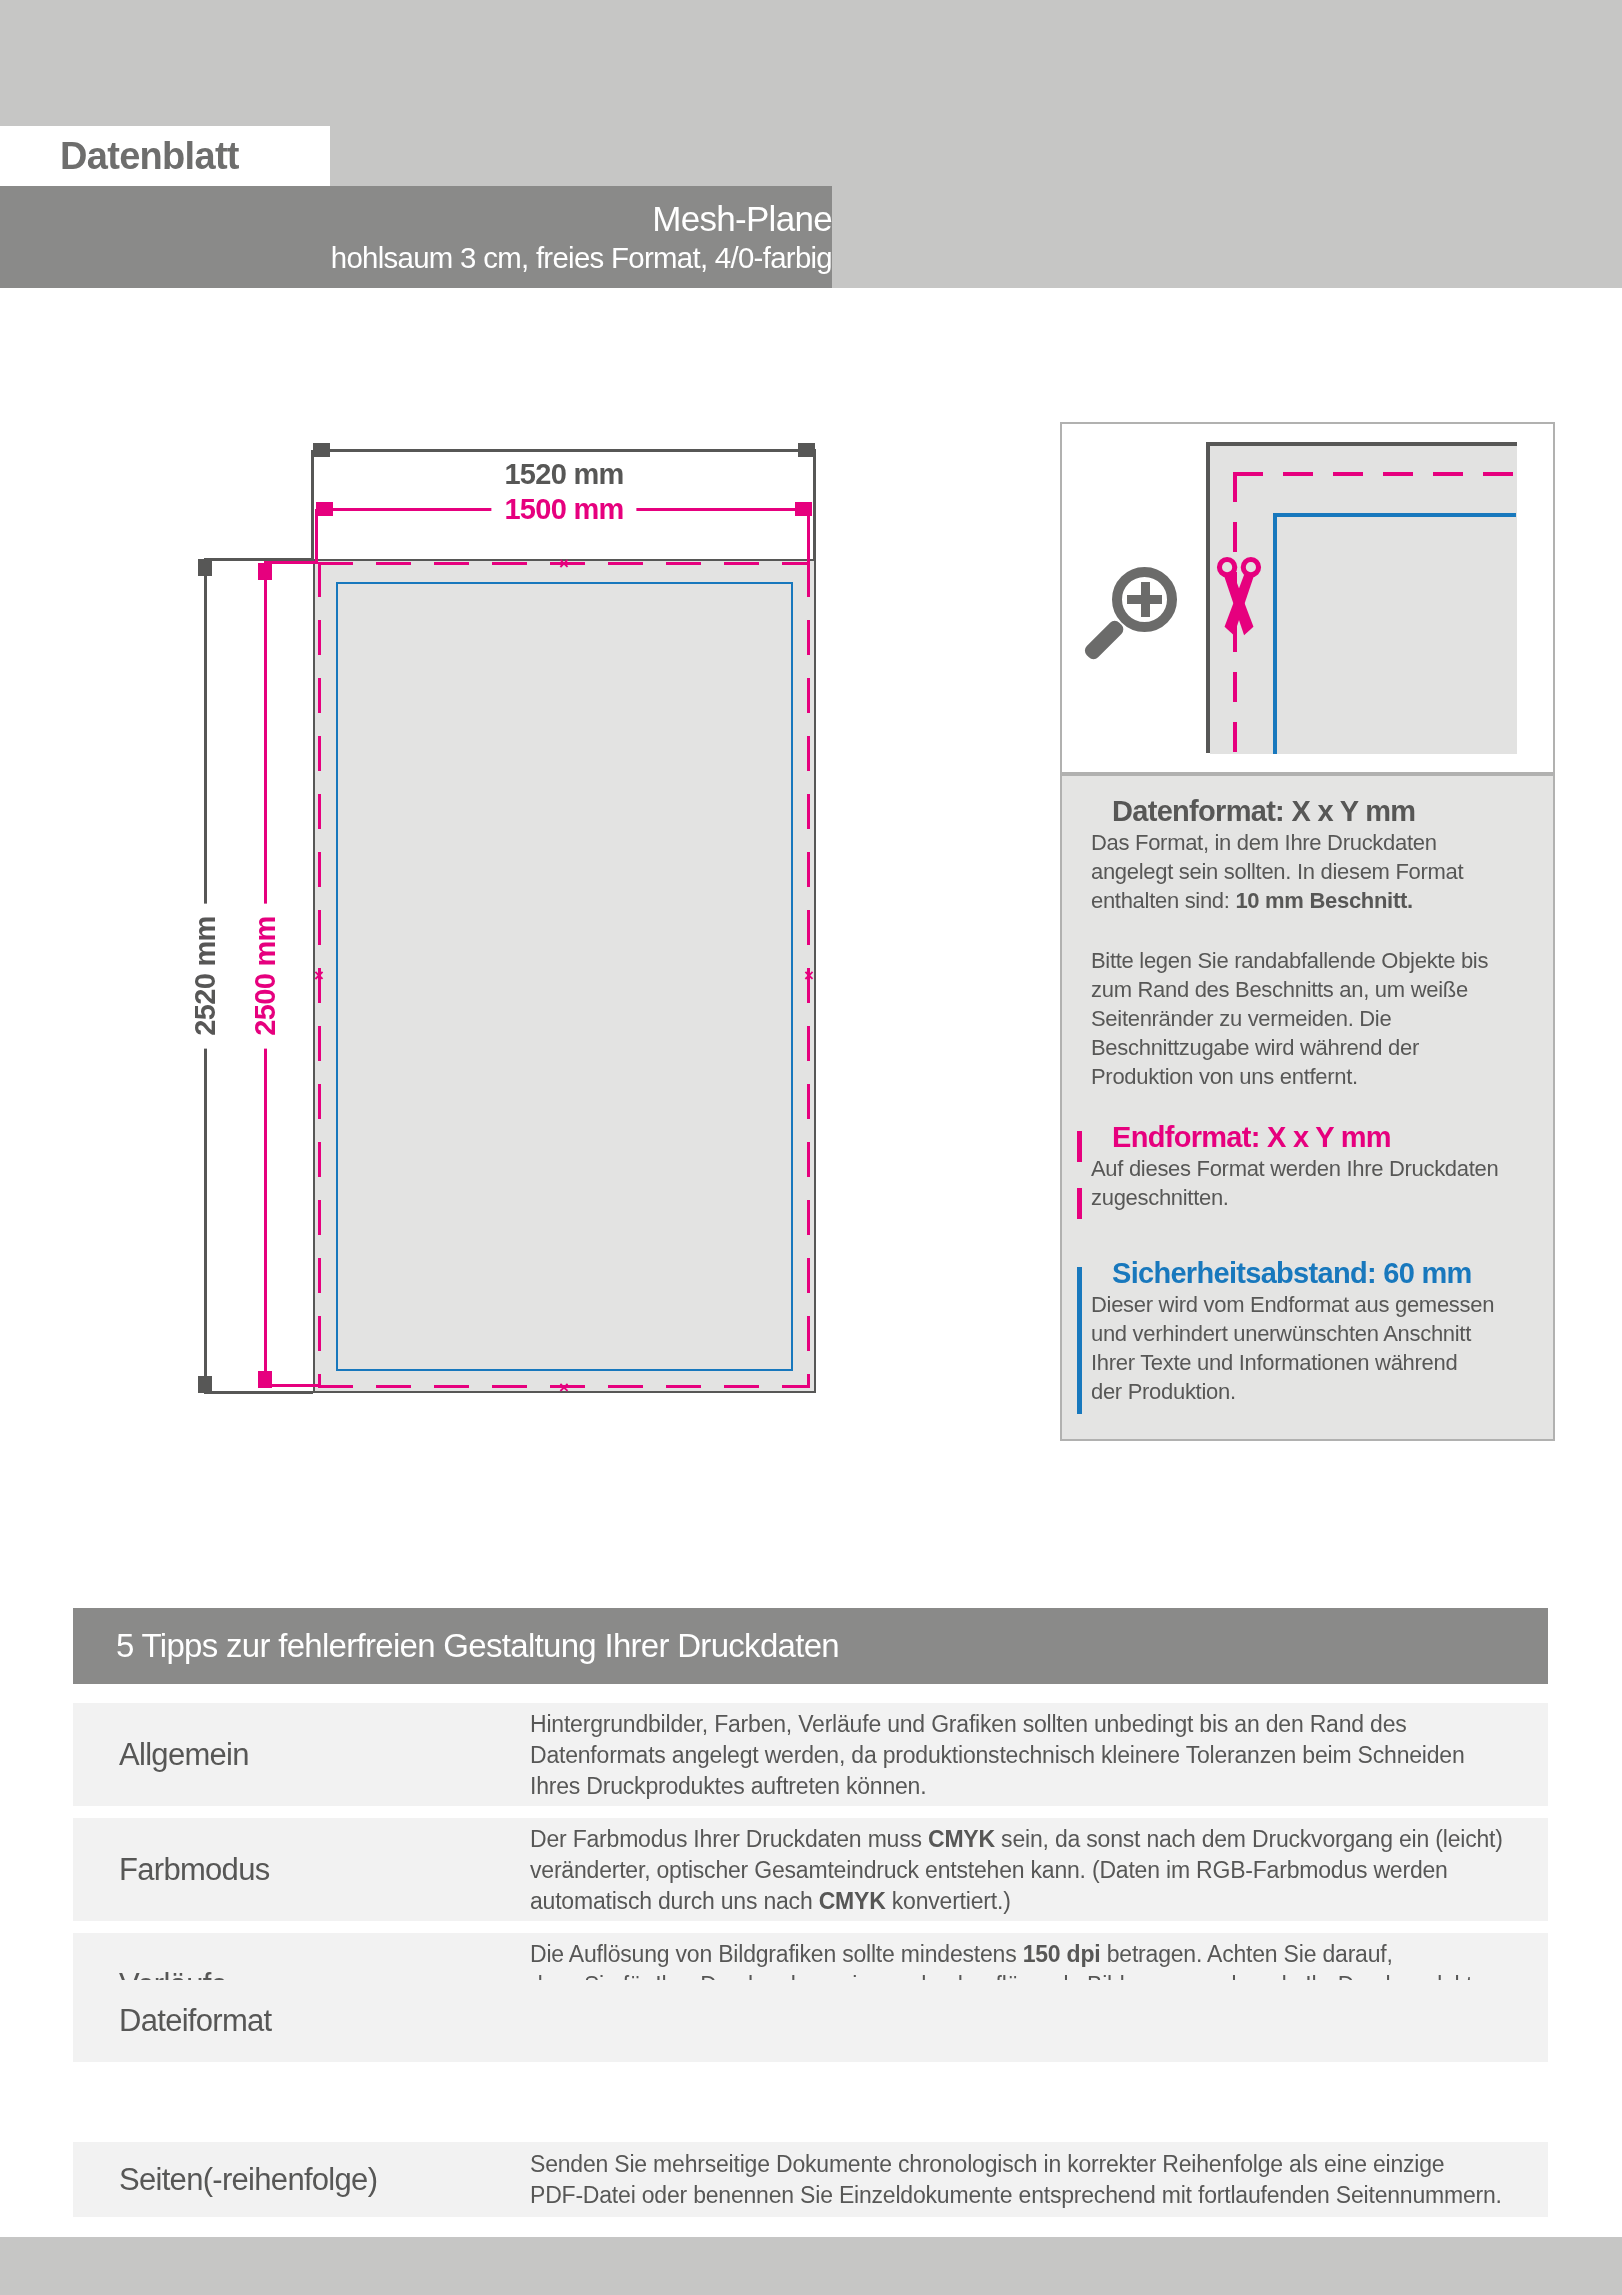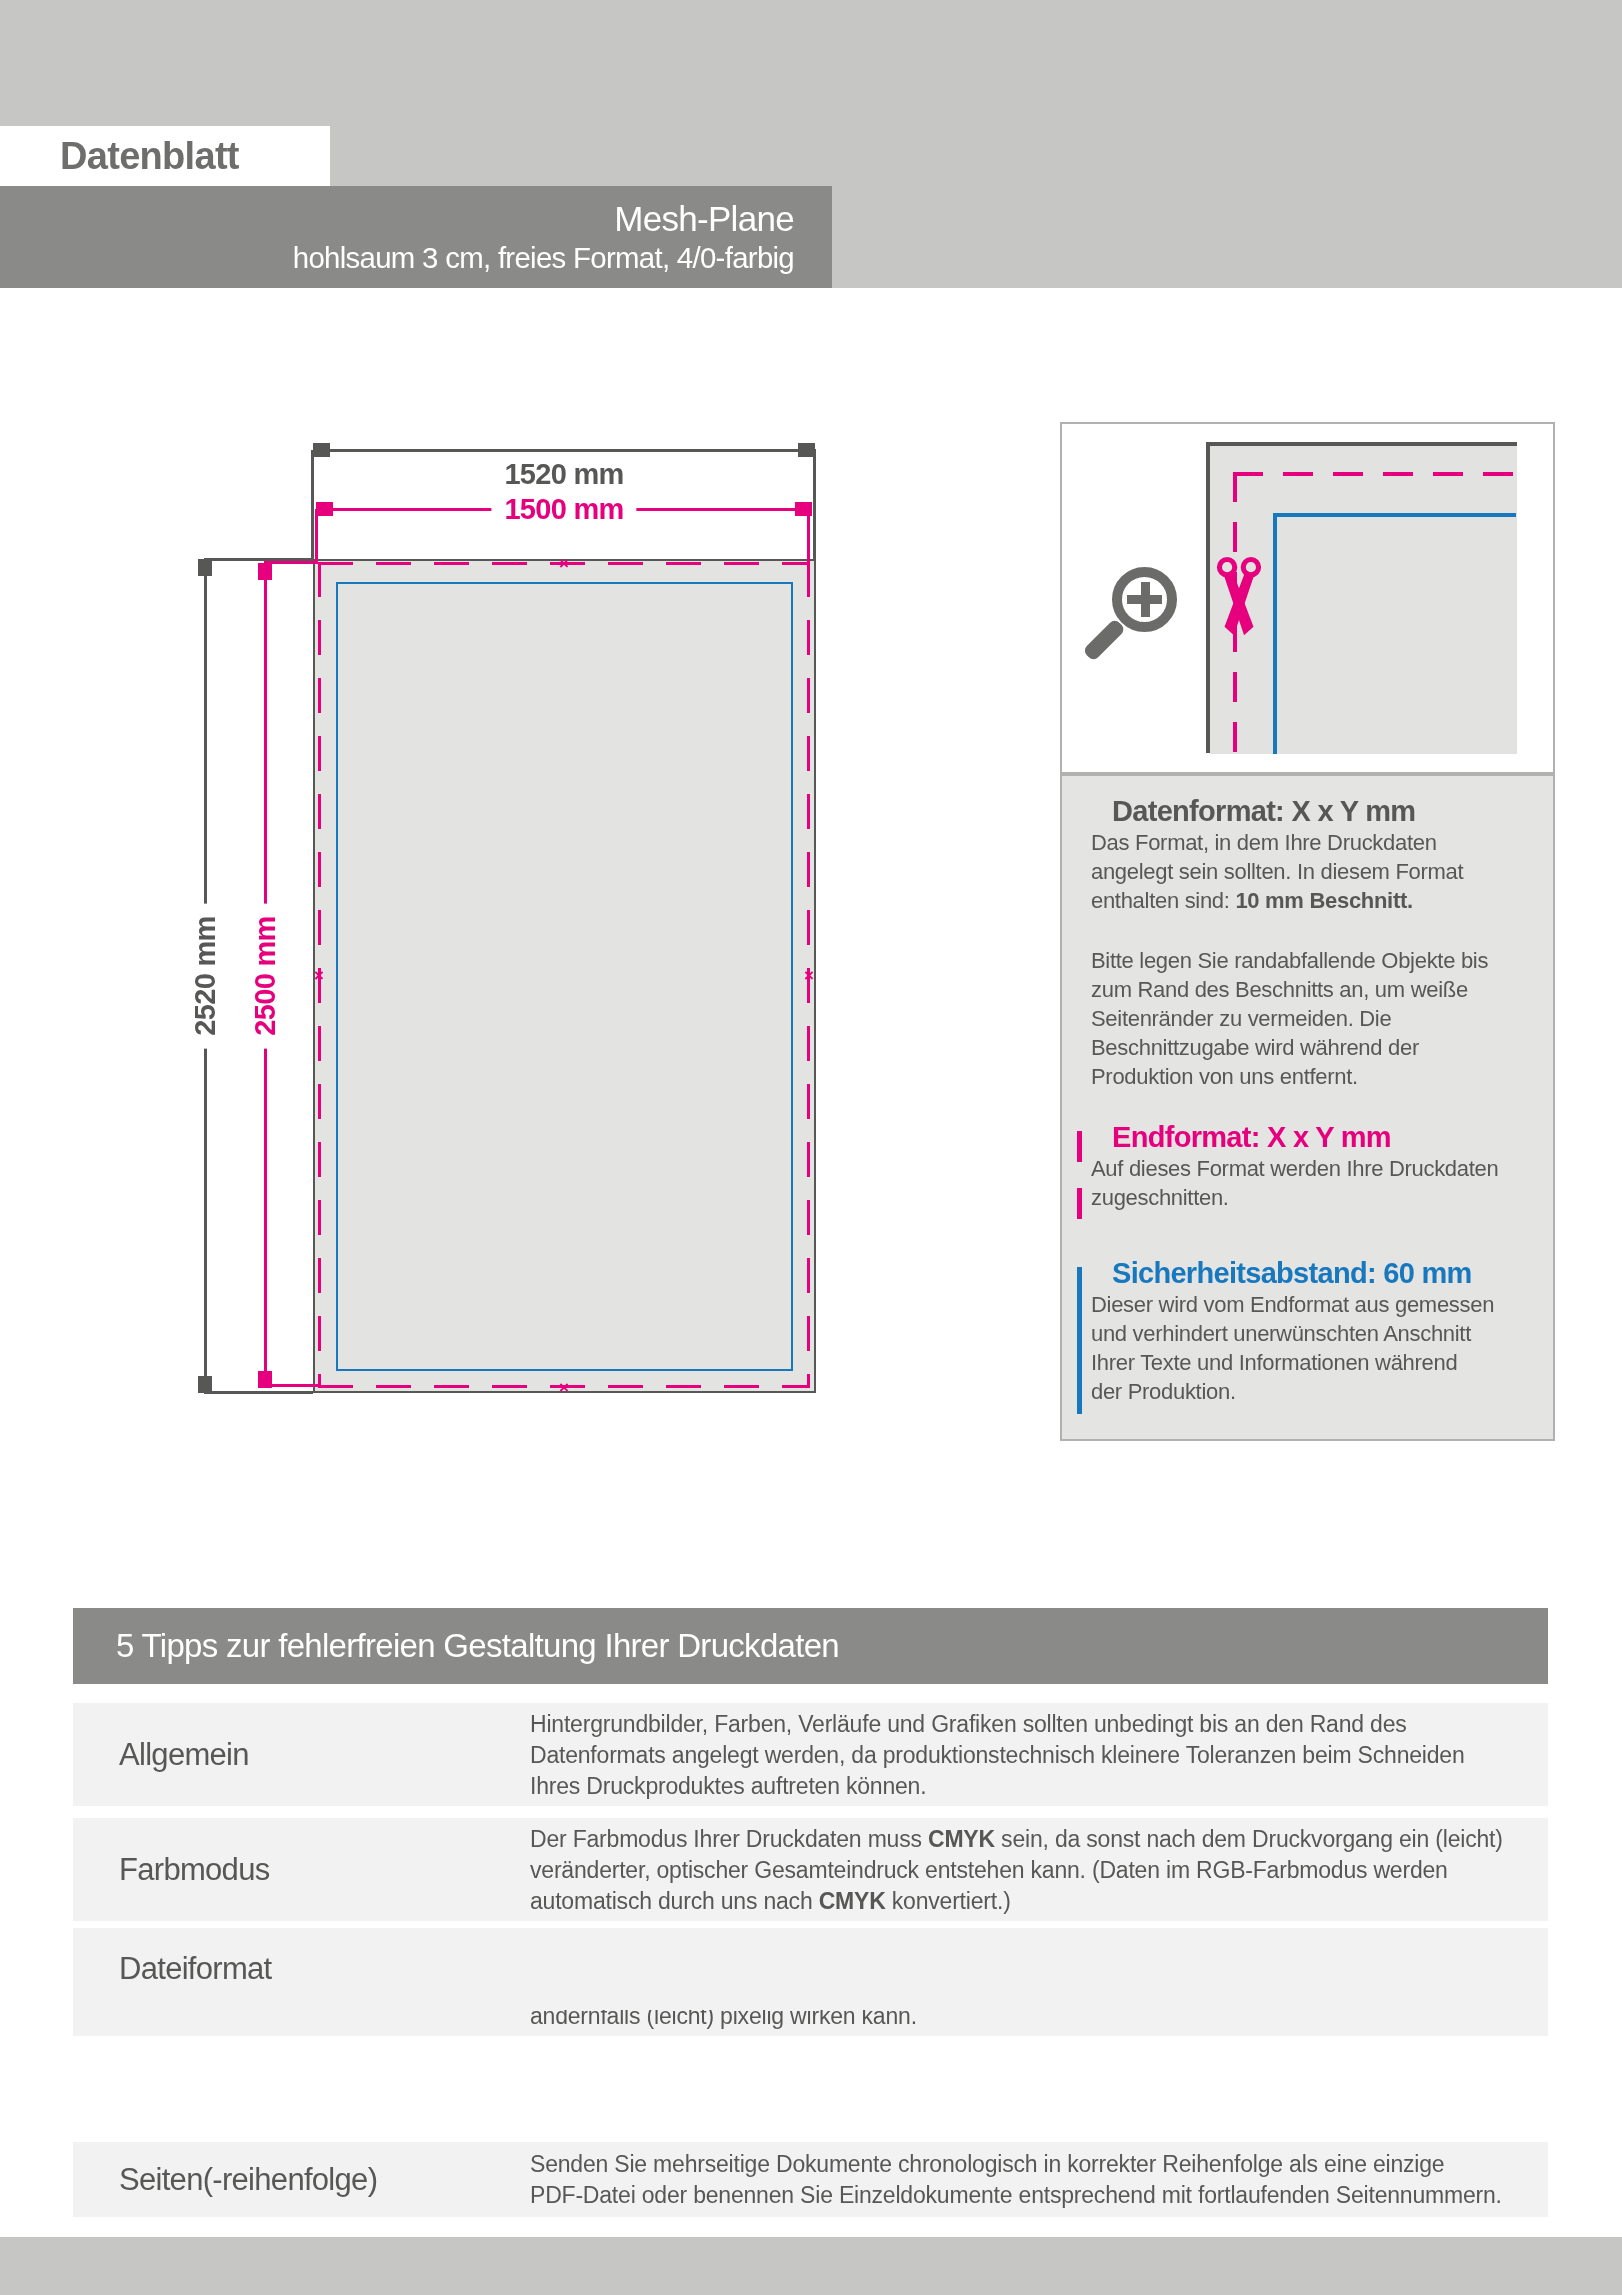--- a/index.html
+++ b/index.html
@@ -9,21 +9,21 @@
   }
   *{margin:0;padding:0;box-sizing:border-box;}
   body{background:#fff;font-family:"Liberation Sans",sans-serif;}
   #page{position:relative;width:1623px;height:2295px;background:#fff;overflow:hidden;}
 
   
   .top-band{position:absolute;left:0;top:0;width:1623px;height:288px;background:var(--band);}
   .title-box{position:absolute;left:0;top:126px;width:330px;height:60px;background:#fff;display:flex;align-items:center;}
   .title-box span{padding-left:60px;font-size:38px;color:var(--ink2);letter-spacing:-0.7px;font-weight:bold;}
   .product-bar{position:absolute;left:0;top:186px;width:832px;height:102px;background:var(--bar);
-    display:flex;flex-direction:column;justify-content:center;align-items:flex-end;padding-right:38px;color:#fff;}
+    display:flex;flex-direction:column;justify-content:center;align-items:flex-end;color:#fff;}
   .product-name{font-size:35px;letter-spacing:-0.7px;line-height:41px;}
   .product-sub{font-size:29.4px;letter-spacing:-0.7px;line-height:37px;margin-left:11px;}
 
   
   .plane{position:absolute;left:313px;top:559px;width:503px;height:834px;background:var(--plane);border:2.6px solid var(--line);}
   .blue-rect{position:absolute;left:336px;top:582px;width:457px;height:789px;border:2.6px solid var(--blue);}
   .dash-h{position:absolute;height:3.3px;background:repeating-linear-gradient(90deg,var(--mag) 0 35px,transparent 35px 58px);}
   .dash-v{position:absolute;width:3.3px;background:repeating-linear-gradient(180deg,var(--mag) 0 35px,transparent 35px 58px);}
   .cut-mark{position:absolute;color:var(--mag);font-size:17px;font-weight:bold;transform:translate(-50%,-50%);line-height:1;}
 
@@ -201,21 +201,21 @@
     <div class="row-text"><span>Der Farbmodus Ihrer Druckdaten muss </span><span class="bold">CMYK</span><span> sein, da sonst nach dem Druckvorgang ein (leicht)
 veränderter, optischer Gesamteindruck entstehen kann. (Daten im RGB-Farbmodus werden
 automatisch durch uns nach </span><span class="bold">CMYK</span><span> konvertiert.)</span></div>
   </div>
   <div class="row" style="top:1933px;height:103px;">
     <div class="row-label">Verläufe</div>
     <div class="row-text"><span>Die Auflösung von Bildgrafiken sollte mindestens </span><span class="bold">150 dpi</span><span> betragen. Achten Sie darauf,
 dass Sie für Ihre Druckvorlagen immer hochauflösende Bilder verwenden, da Ihr Druckprodukt
 andernfalls (leicht) pixelig wirken kann.</span></div>
   </div>
-  <div class="row" style="top:1928px;height:82px;">
+  <div class="row" style="top:1980px;height:82px;">
     <div class="row-label">Dateiformat</div>
   </div>
   <div class="row" style="top:2142px;height:75px;">
     <div class="row-label">Seiten(-reihenfolge)</div>
     <div class="row-text"><span>Senden Sie mehrseitige Dokumente chronologisch in korrekter Reihenfolge als eine einzige
 PDF-Datei oder benennen Sie Einzeldokumente entsprechend mit fortlaufenden Seitennummern.</span></div>
   </div>
 
   <div class="footer-band"></div>
 

